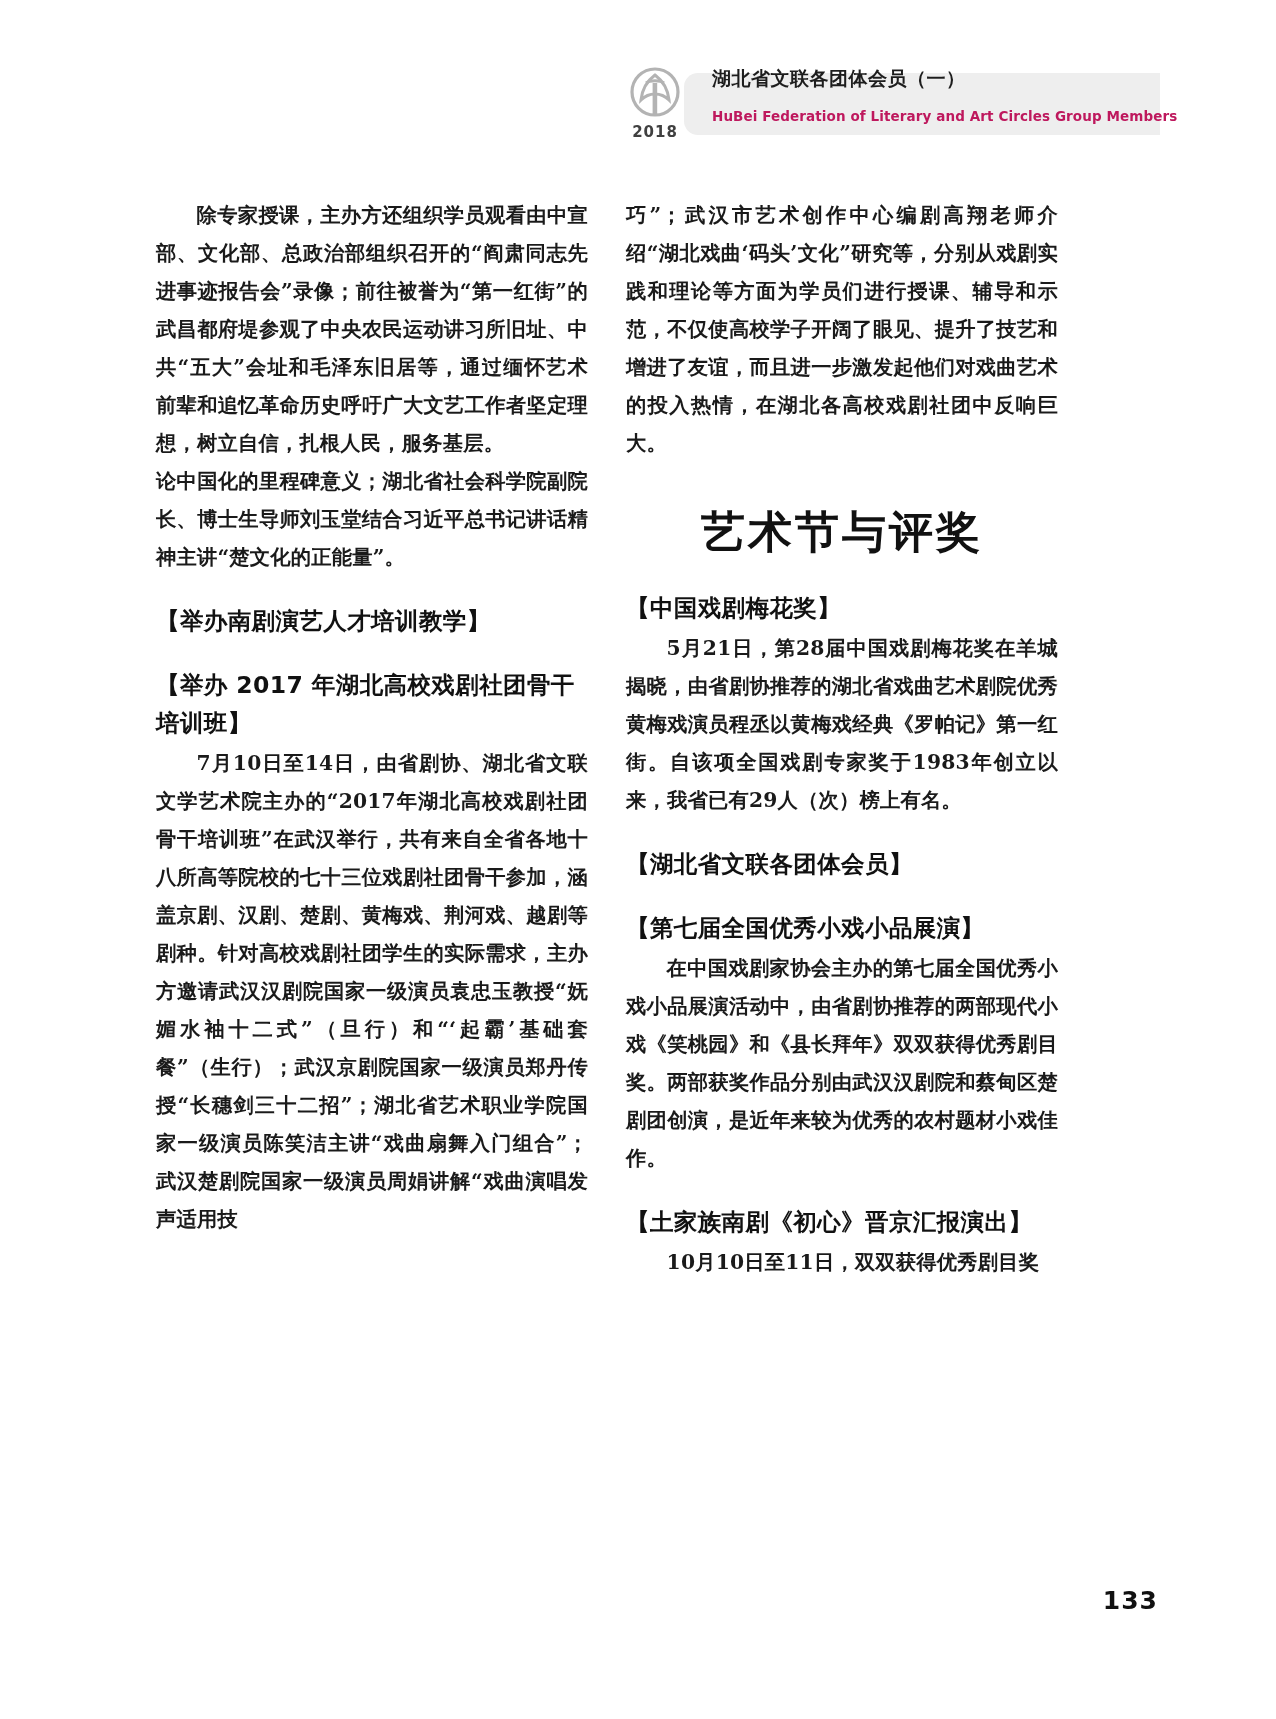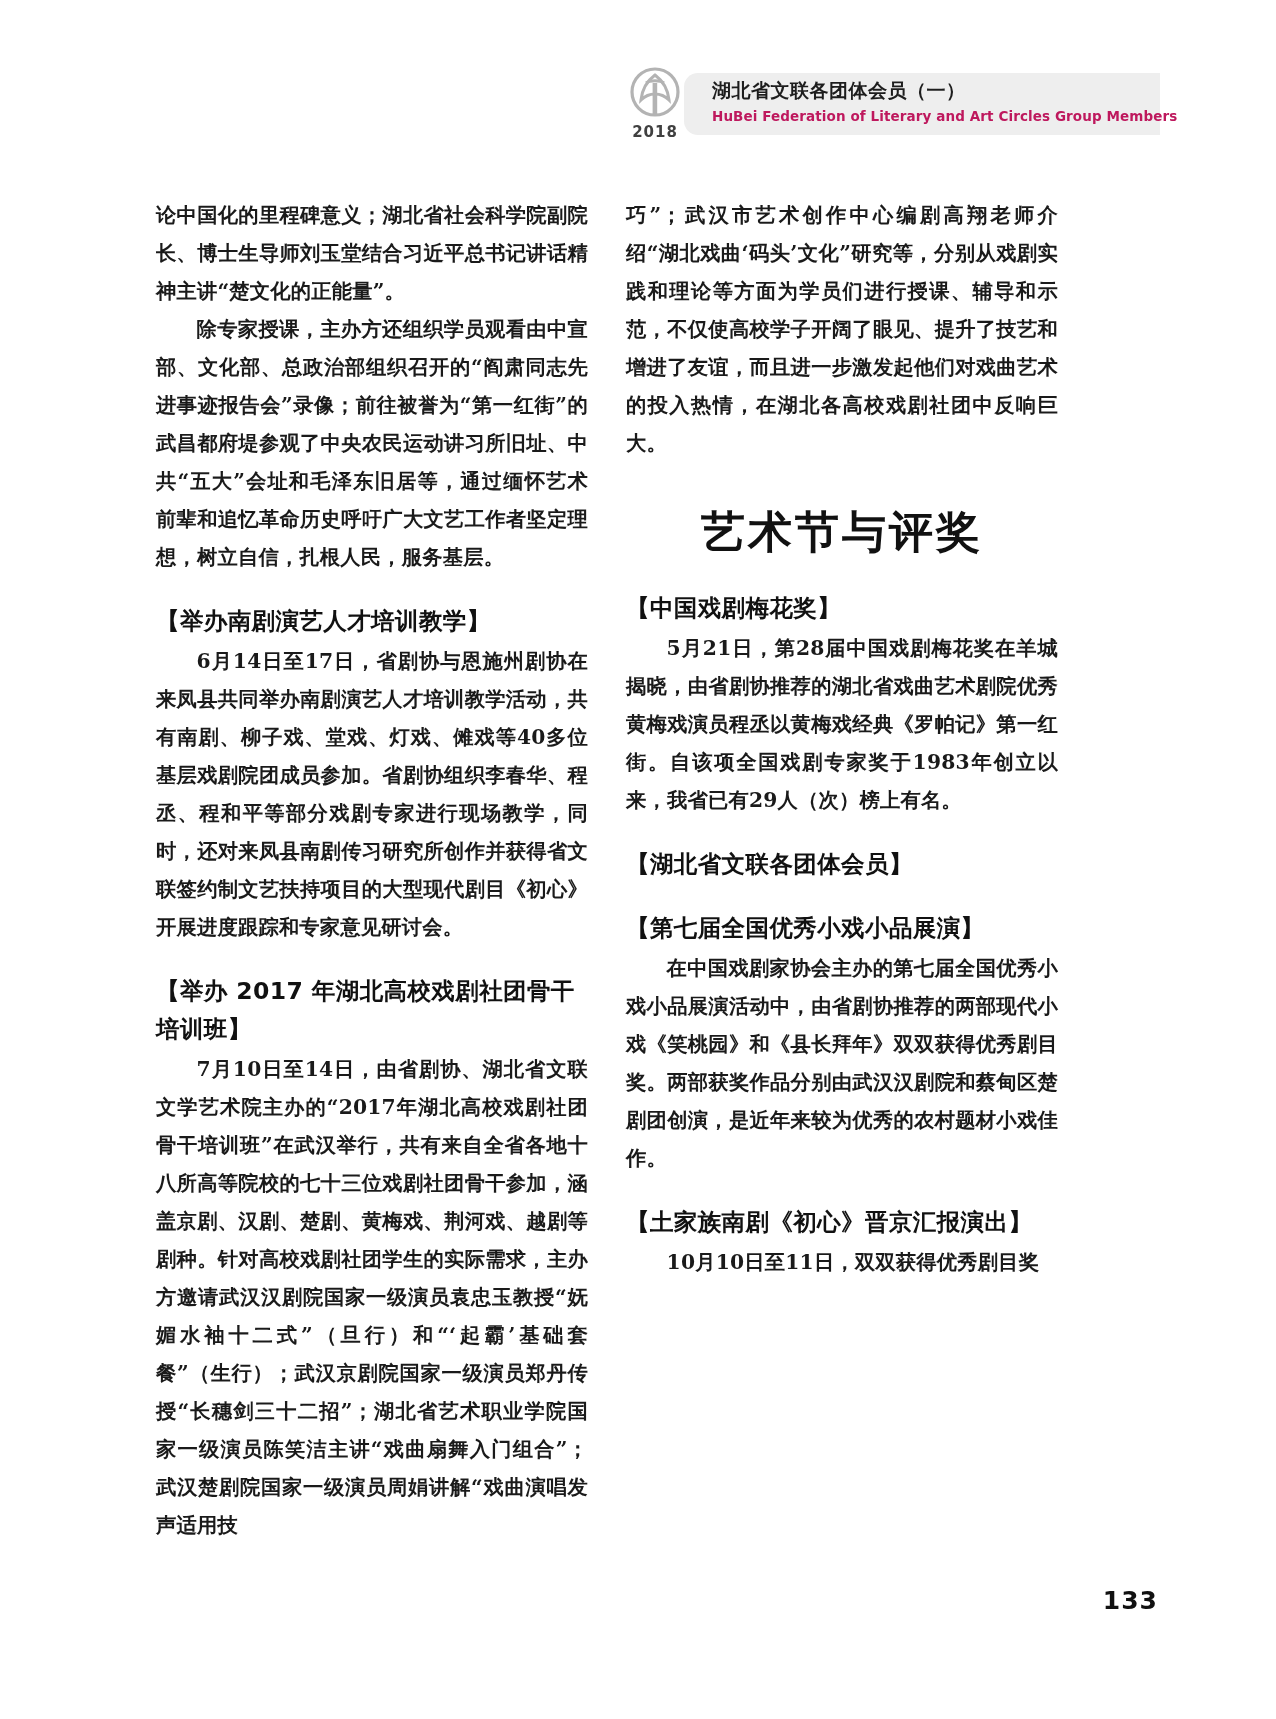--- a/index.html
+++ b/index.html
@@ -49,21 +49,21 @@
     text-align: center;
     font-family: "DejaVu Sans", "Liberation Sans", sans-serif;
     font-weight: bold;
     font-size: 15px;
     letter-spacing: 1px;
     color: #404040;
   }
   .header-title-cn {
     position: absolute;
     left: 92px;
-    top: 12px;
+    top: 0;
     font-family: "DejaVu Sans", "Liberation Sans", sans-serif;
     font-weight: bold;
     font-size: 19px;
     letter-spacing: 0.5px;
     color: #1d1d1d;
     white-space: nowrap;
   }
   .header-title-en {
     position: absolute;
     left: 92px;
@@ -154,24 +154,23 @@
     </svg>
     <div class="logo-year">2018</div>
   </div>
 
   <div class="header-title-cn">湖北省文联各团体会员（一）</div>
   <div class="header-title-en">HuBei Federation of Literary and Art Circles Group Members</div>
 </div>
 
 <div class="columns">
   <div class="col col-left" id="col-left">
+      <div class="para">除专家授课，主办方还组织学员观看由中宣部、文化部、总政治部组织召开的“阎肃同志先进事迹报告会”录像；前往被誉为“第一红街”的武昌都府堤参观了中央农民运动讲习所旧址、中共“五大”会址和毛泽东旧居等，通过缅怀艺术前辈和追忆革命历史呼吁广大文艺工作者坚定理想，树立自信，扎根人民，服务基层。</div>
       <div class="para no-indent">论中国化的里程碑意义；湖北省社会科学院副院长、博士生导师刘玉堂结合习近平总书记讲话精神主讲“楚文化的正能量”。</div>
-      <div class="para">除专家授课，主办方还组织学员观看由中宣部、文化部、总政治部组织召开的“阎肃同志先进事迹报告会”录像；前往被誉为“第一红街”的武昌都府堤参观了中央农民运动讲习所旧址、中共“五大”会址和毛泽东旧居等，通过缅怀艺术前辈和追忆革命历史呼吁广大文艺工作者坚定理想，树立自信，扎根人民，服务基层。</div>
       <div class="sub-head">【举办南剧演艺人才培训教学】</div>
-      <div class="para">6月14日至17日，省剧协与恩施州剧协在来凤县共同举办南剧演艺人才培训教学活动，共有南剧、柳子戏、堂戏、灯戏、傩戏等40多位基层戏剧院团成员参加。省剧协组织李春华、程丞、程和平等部分戏剧专家进行现场教学，同时，还对来凤县南剧传习研究所创作并获得省文联签约制文艺扶持项目的大型现代剧目《初心》开展进度跟踪和专家意见研讨会。</div>
       <div class="sub-head">【举办 2017 年湖北高校戏剧社团骨干培训班】</div>
       <div class="para">7月10日至14日，由省剧协、湖北省文联文学艺术院主办的“2017年湖北高校戏剧社团骨干培训班”在武汉举行，共有来自全省各地十八所高等院校的七十三位戏剧社团骨干参加，涵盖京剧、汉剧、楚剧、黄梅戏、荆河戏、越剧等剧种。针对高校戏剧社团学生的实际需求，主办方邀请武汉汉剧院国家一级演员袁忠玉教授“妩媚水袖十二式”（旦行）和“‘起霸’基础套餐”（生行）；武汉京剧院国家一级演员郑丹传授“长穗剑三十二招”；湖北省艺术职业学院国家一级演员陈笑洁主讲“戏曲扇舞入门组合”；武汉楚剧院国家一级演员周娟讲解“戏曲演唱发声适用技</div>
     </div>
   <div class="col col-right" id="col-right">
       <div class="para no-indent">巧”；武汉市艺术创作中心编剧高翔老师介绍“湖北戏曲‘码头’文化”研究等，分别从戏剧实践和理论等方面为学员们进行授课、辅导和示范，不仅使高校学子开阔了眼见、提升了技艺和增进了友谊，而且进一步激发起他们对戏曲艺术的投入热情，在湖北各高校戏剧社团中反响巨大。</div>
       <div class="section-title">艺术节与评奖</div>
       <div class="sub-head">【中国戏剧梅花奖】</div>
       <div class="para">5月21日，第28届中国戏剧梅花奖在羊城揭晓，由省剧协推荐的湖北省戏曲艺术剧院优秀黄梅戏演员程丞以黄梅戏经典《罗帕记》第一红街。自该项全国戏剧专家奖于1983年创立以来，我省已有29人（次）榜上有名。</div>
       <div class="sub-head">【湖北省文联各团体会员】</div>
       <div class="sub-head">【第七届全国优秀小戏小品展演】</div>

